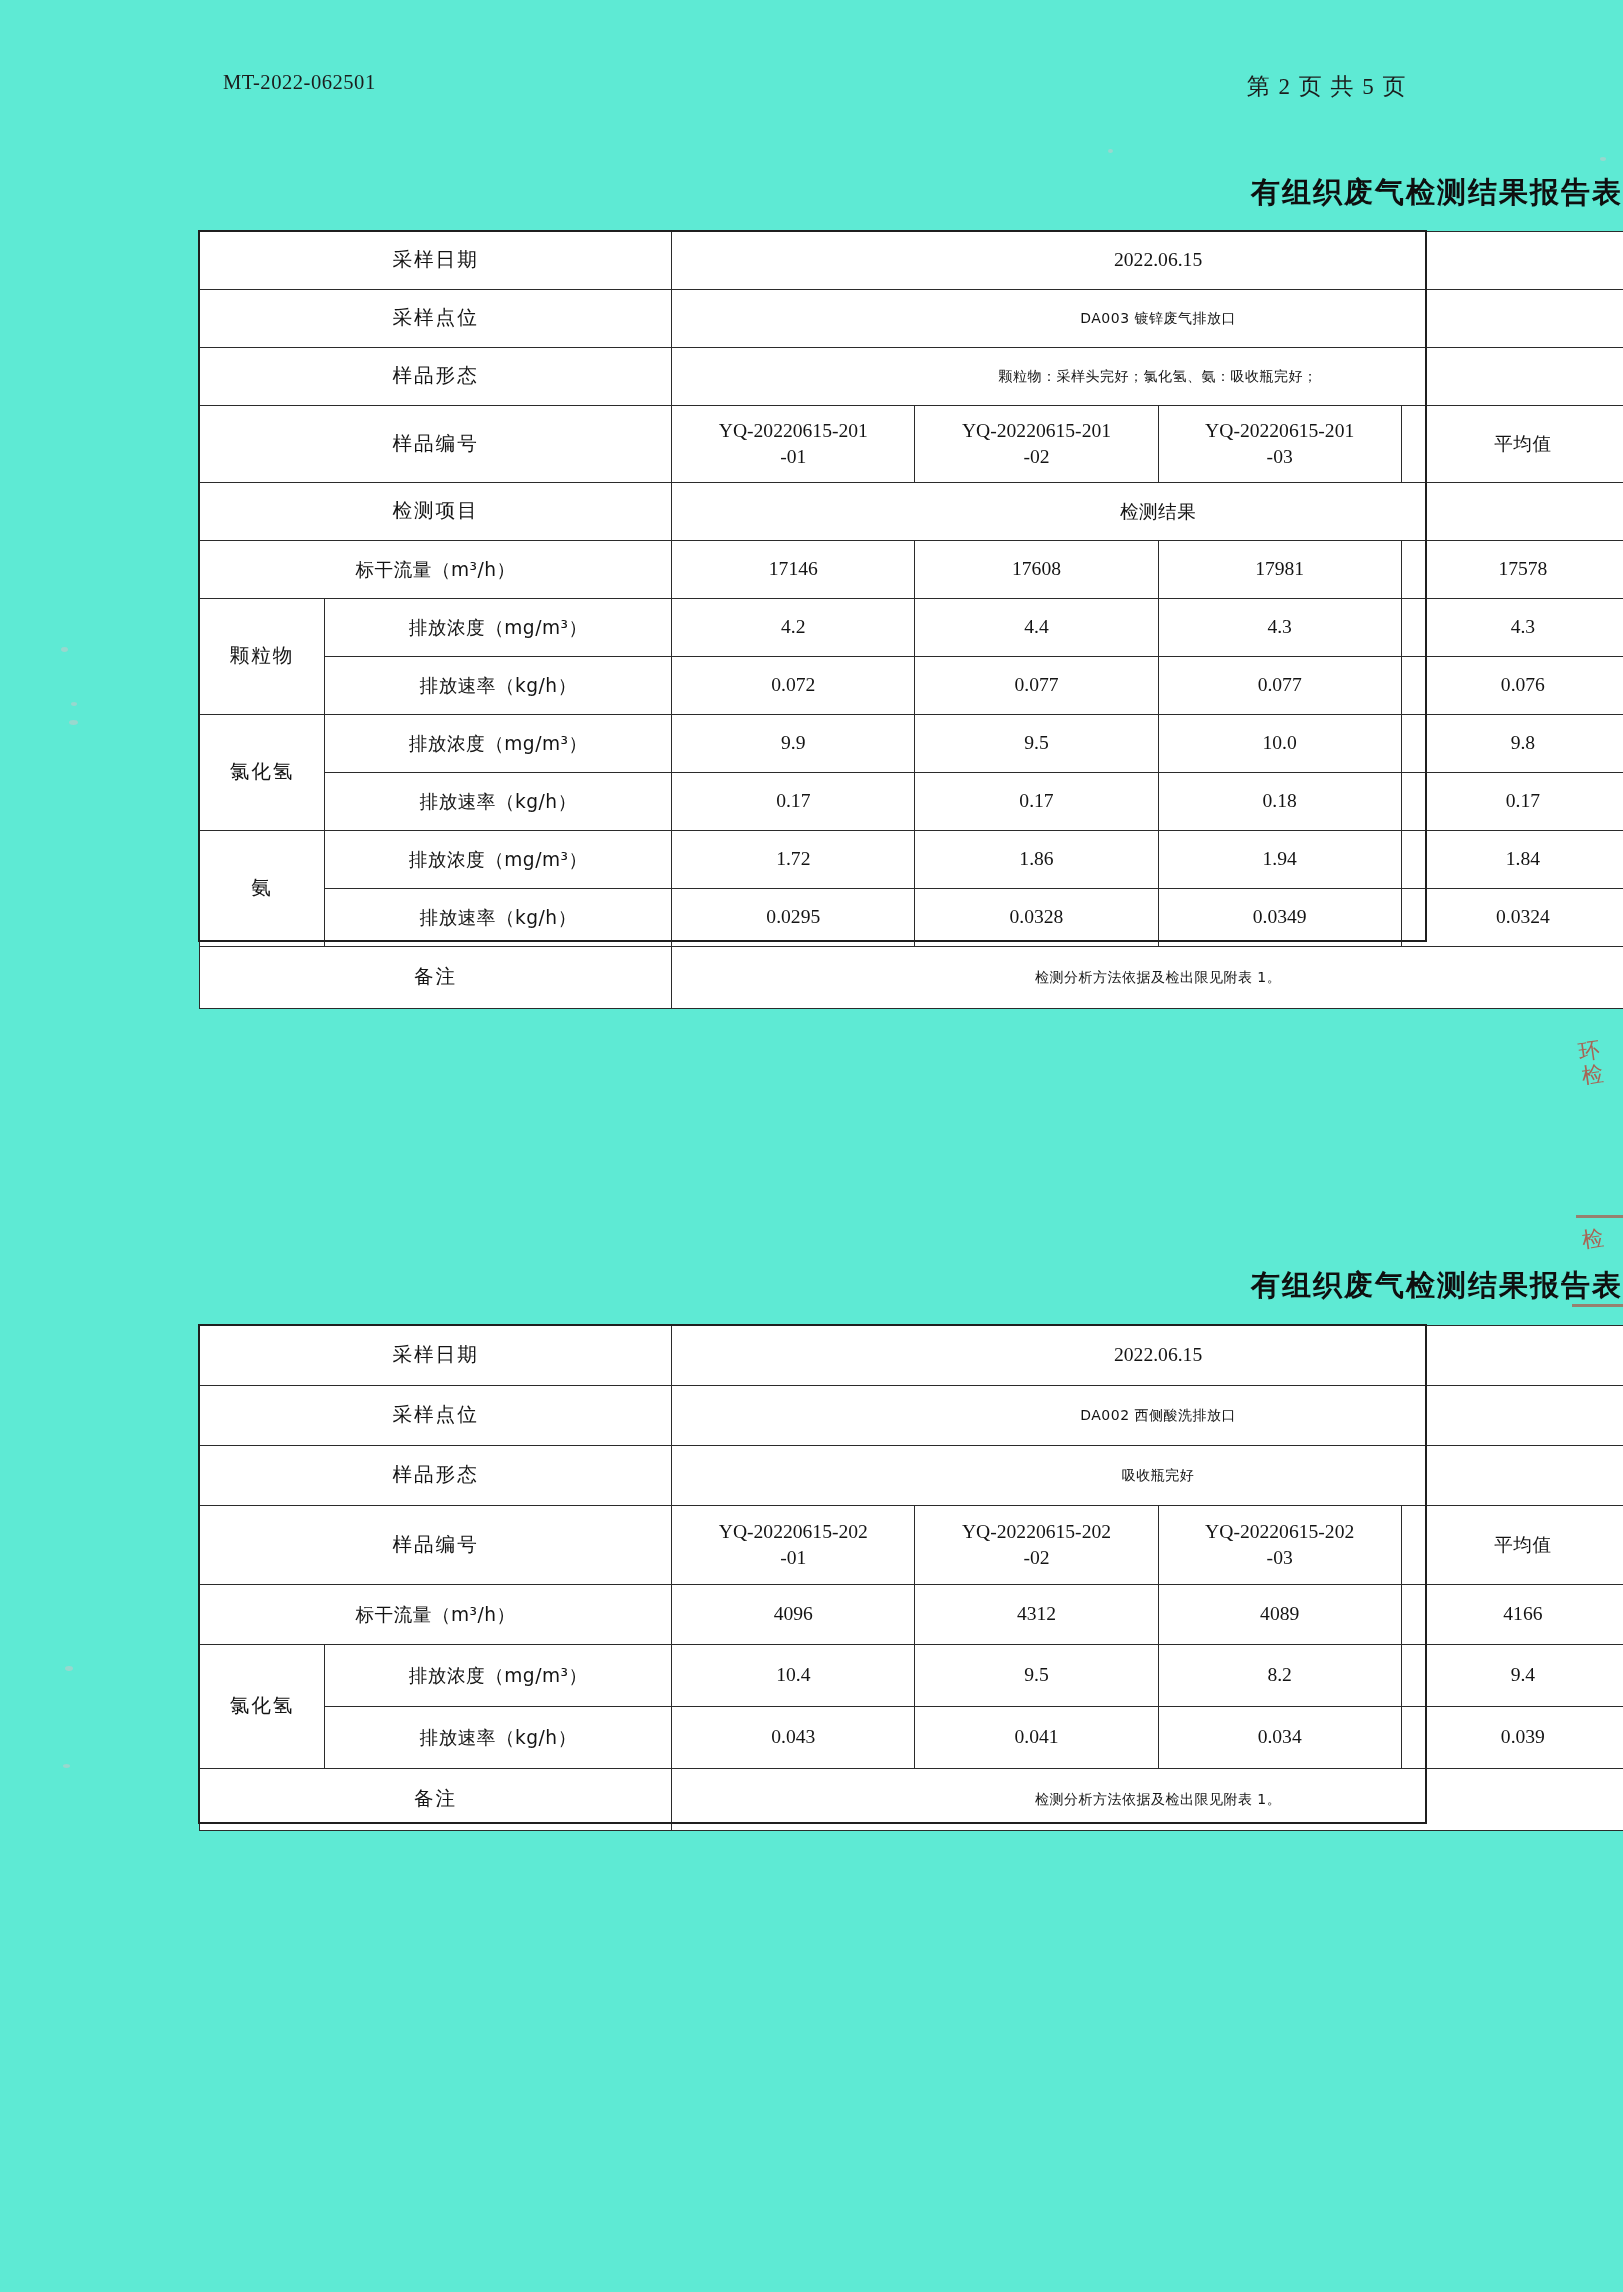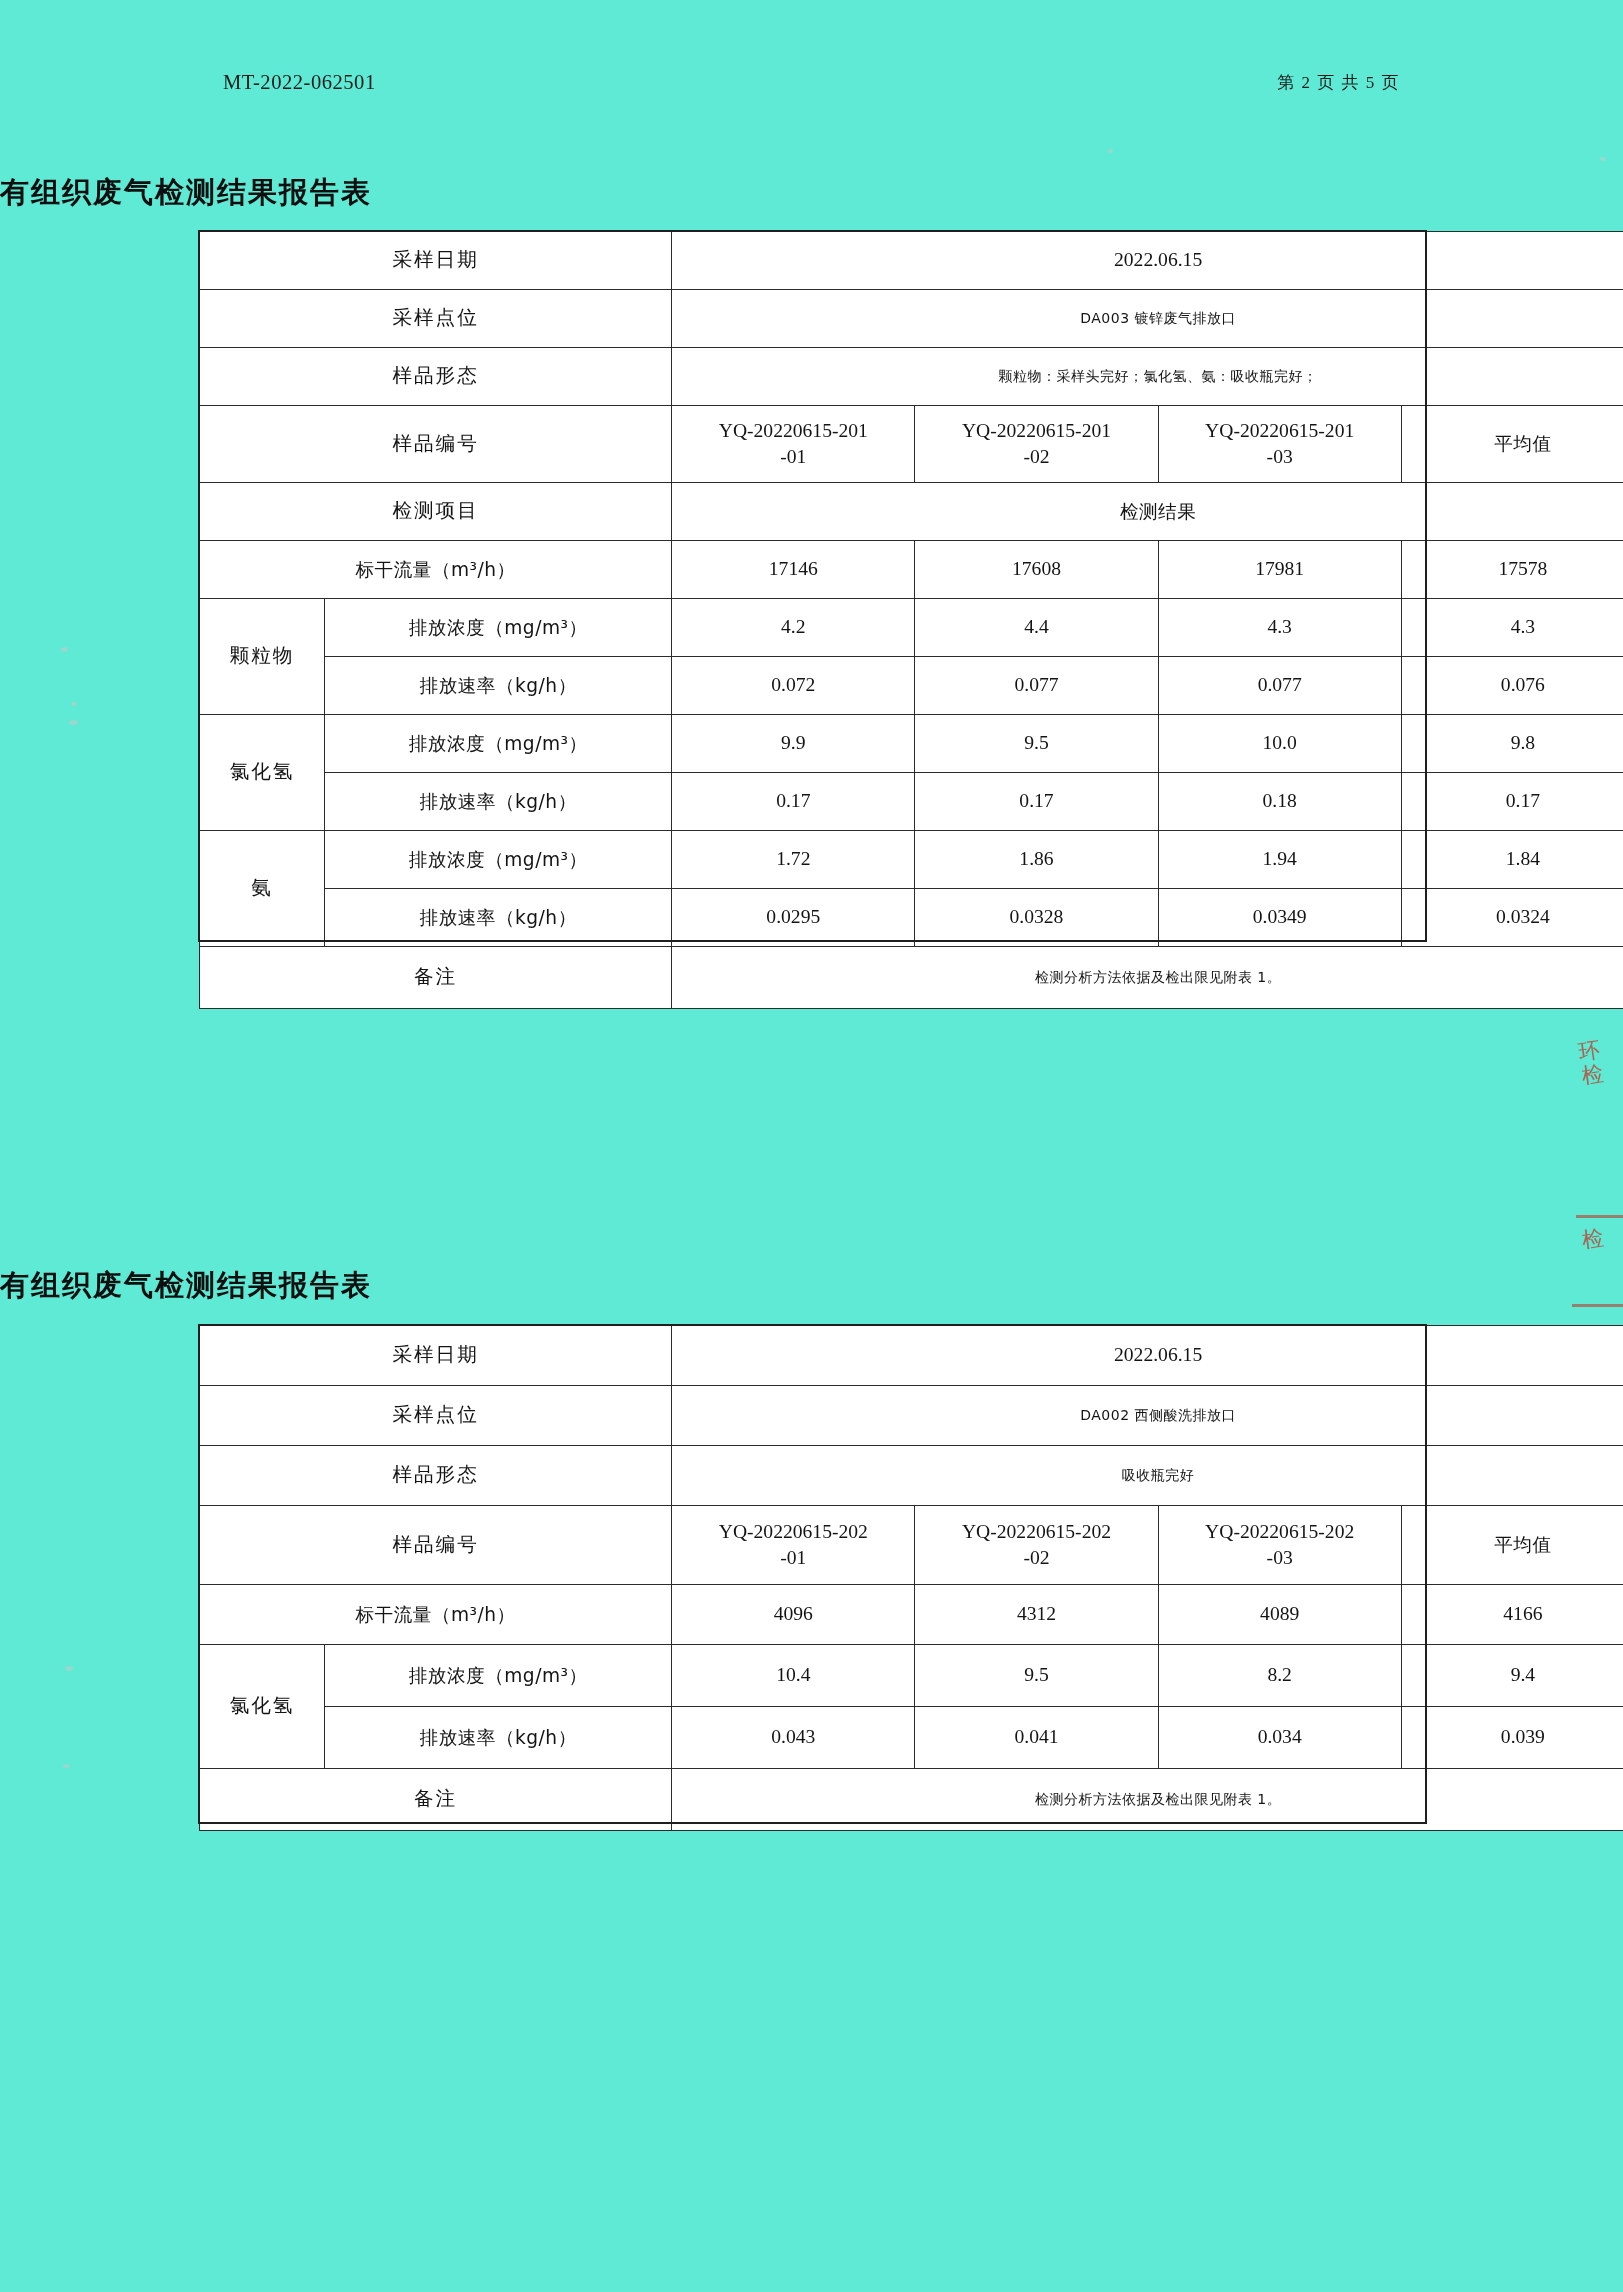--- a/index.html
+++ b/index.html
@@ -38,30 +38,30 @@
     position: absolute;
     left: 223px;
     top: 0;
     font-family: "Liberation Serif", serif;
     font-size: 20.6px;
     letter-spacing: 0.5px;
     color: #1c1c1c;
   }
   .header .page-num {
     position: absolute;
-    right: 223px;
+    right: 216px;
     top: 0;
     font-family: "Liberation Serif", serif;
-    font-size: 17px;
+    font-size: 23px;
     letter-spacing: 1.5px;
     color: #1c1c1c;
     text-align: center;
   }
   .table-title {
-    text-align: left;
+    text-align: right;
     font-family: "DejaVu Sans", sans-serif;
     font-weight: bold;
     font-size: 29px;
     letter-spacing: 2px;
     color: #0f0f0f;
   }
   .tbl-wrap {
     position: absolute;
     left: 199px;
     width: 1446px;

